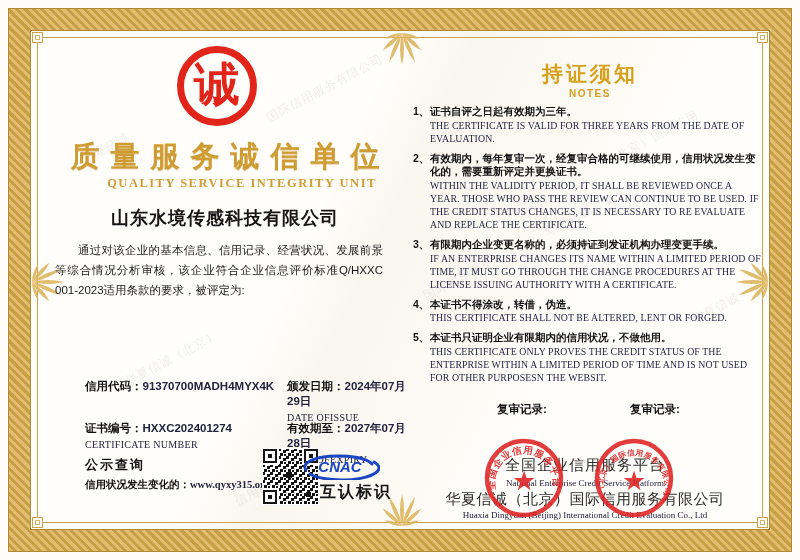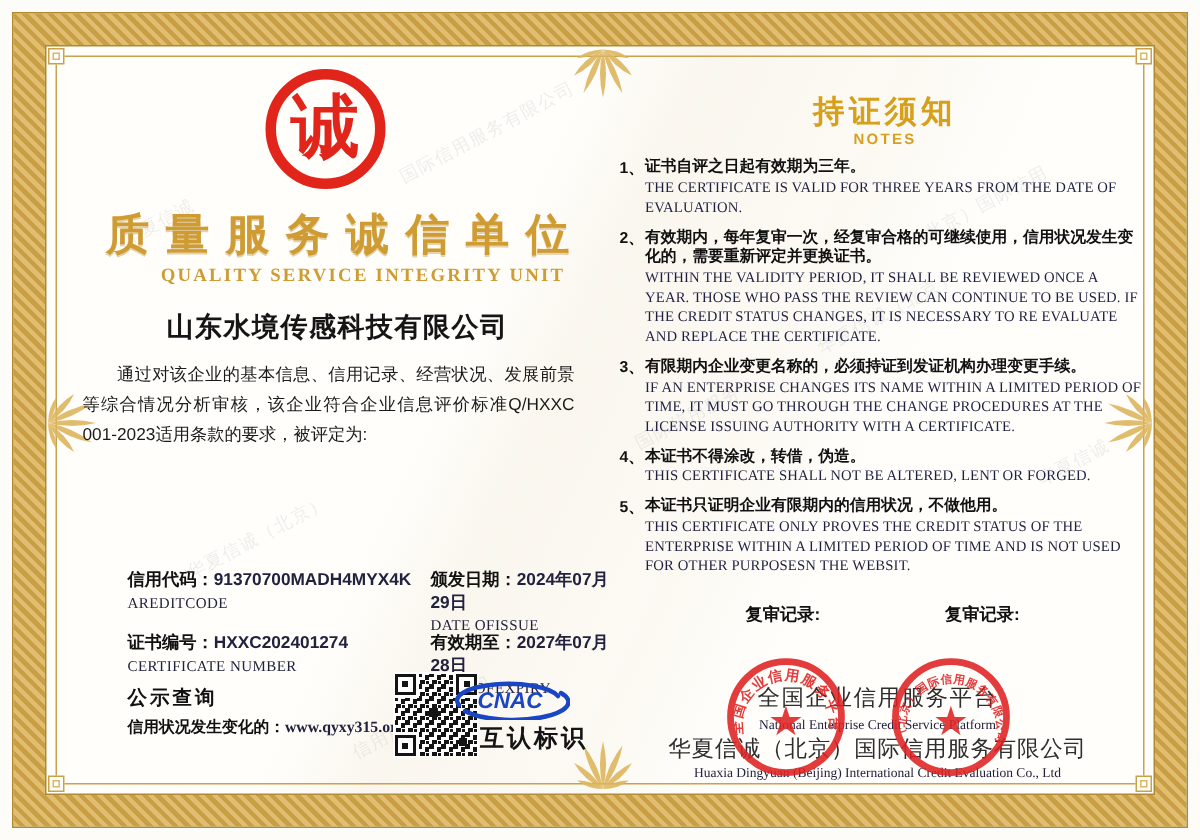--- a/index.html
+++ b/index.html
@@ -176,21 +176,20 @@
   <div class="emblem">
     <span class="ch">诚</span>
   </div>
   <div class="title-cn">质量服务诚信单位</div>
   <div class="title-en">QUALITY SERVICE INTEGRITY UNIT</div>
   <div class="company">山东水境传感科技有限公司</div>
   <div class="statement">通过对该企业的基本信息、信用记录、经营状况、发展前景等综合情况分析审核，该企业符合企业信息评价标准Q/HXXC 001-2023适用条款的要求，被评定为:</div>
 
   <div class="fld f-credit">
     <div><span class="lab">信用代码：</span><span class="val">91370700MADH4MYX4K</span></div>
-    <div class="sub">AREDITCODE</div>
   </div>
   <div class="fld f-certno">
     <div><span class="lab">证书编号：</span><span class="val">HXXC202401274</span></div>
     <div class="sub">CERTIFICATE NUMBER</div>
   </div>
   <div class="fld f-issue">
     <div><span class="lab">颁发日期：</span><span class="val">2024年07月29日</span></div>
     <div class="sub">DATE OFISSUE</div>
   </div>
   <div class="fld f-expiry">

